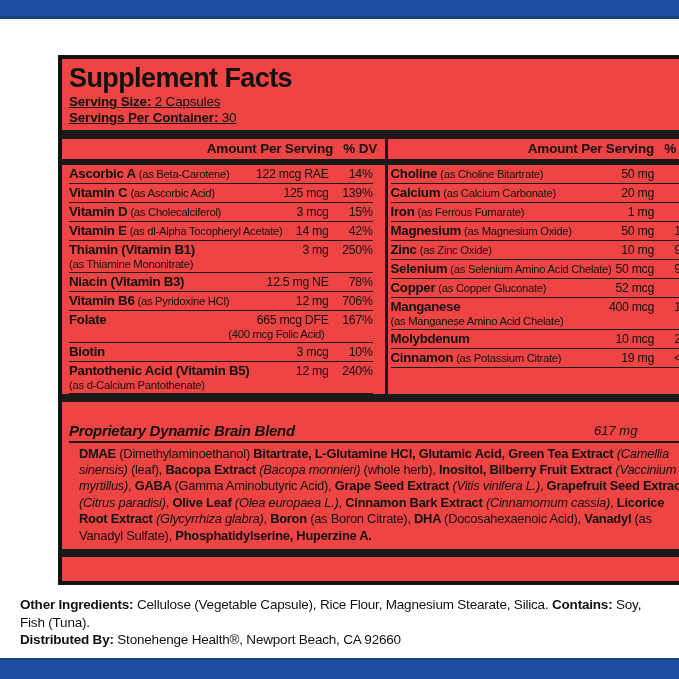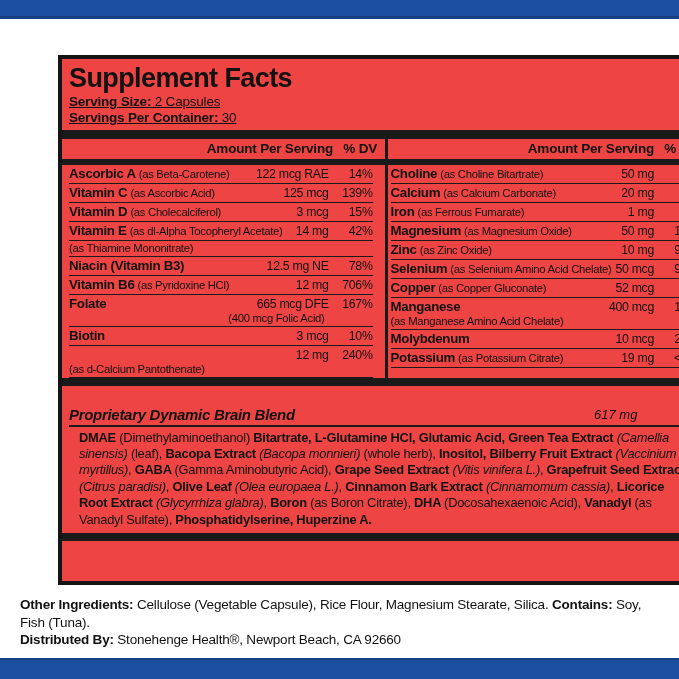--- a/index.html
+++ b/index.html
@@ -120,20 +120,26 @@
           <div class="entry">
             <div class="rowline">
               <span class="nm">Vitamin E</span>
               <span class="form">(as dl-Alpha Tocopheryl Acetate)</span>
               <span class="spacer"></span>
               <span class="amt">14 mg</span>
               <span class="dvcol amt">42%</span>
             </div>
           </div>
           <div class="entry">
+            <div class="rowline">
+              <span class="nm">Thiamin (Vitamin B1)</span>
+              <span class="spacer"></span>
+              <span class="amt">3 mg</span>
+              <span class="dvcol amt">250%</span>
+            </div>
             <div class="sub">(as Thiamine Mononitrate)</div>
           </div>
           <div class="entry">
             <div class="rowline">
               <span class="nm">Niacin (Vitamin B3)</span>
               <span class="spacer"></span>
               <span class="amt">12.5 mg NE</span>
               <span class="dvcol amt">78%</span>
             </div>
           </div>
@@ -158,20 +164,21 @@
           <div class="entry">
             <div class="rowline">
               <span class="nm">Biotin</span>
               <span class="spacer"></span>
               <span class="amt">3 mcg</span>
               <span class="dvcol amt">10%</span>
             </div>
           </div>
           <div class="entry">
             <div class="rowline">
+              <span class="nm">Pantothenic Acid (Vitamin B5)</span>
               <span class="spacer"></span>
               <span class="amt">12 mg</span>
               <span class="dvcol amt">240%</span>
             </div>
             <div class="sub">(as d-Calcium Pantothenate)</div>
           </div>
         </div>
       <div class="col right" id="right-col">
           <div class="entry">
             <div class="rowline">
@@ -248,21 +255,21 @@
           <div class="entry">
             <div class="rowline">
               <span class="nm">Molybdenum</span>
               <span class="spacer"></span>
               <span class="amt">10 mcg</span>
               <span class="dvcol amt">22%</span>
             </div>
           </div>
           <div class="entry">
             <div class="rowline">
-              <span class="nm">Potassium</span>
+              <span class="nm">Cinnamon</span>
               <span class="form">(as Potassium Citrate)</span>
               <span class="spacer"></span>
               <span class="amt">19 mg</span>
               <span class="dvcol amt">&lt;1%</span>
             </div>
           </div>
         </div>
       <div class="divider"></div>
     </div>
   </div>

